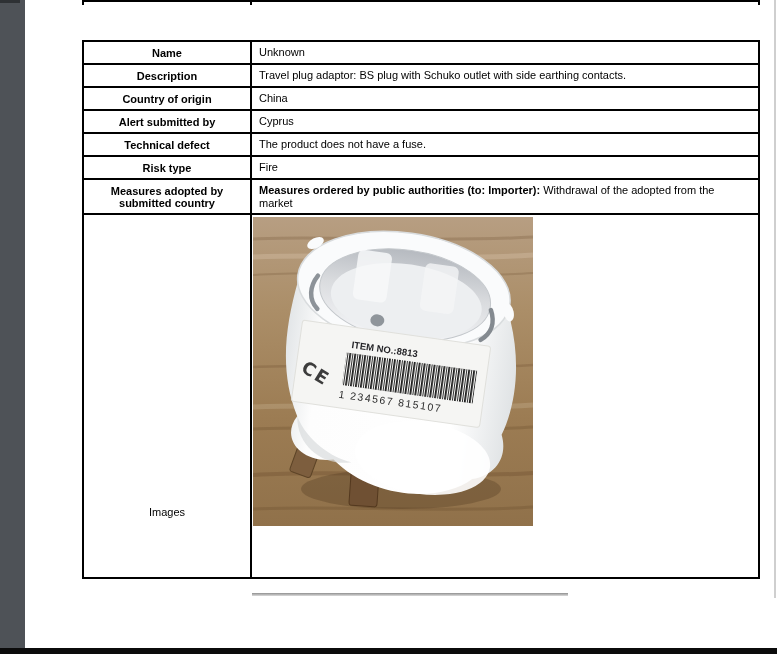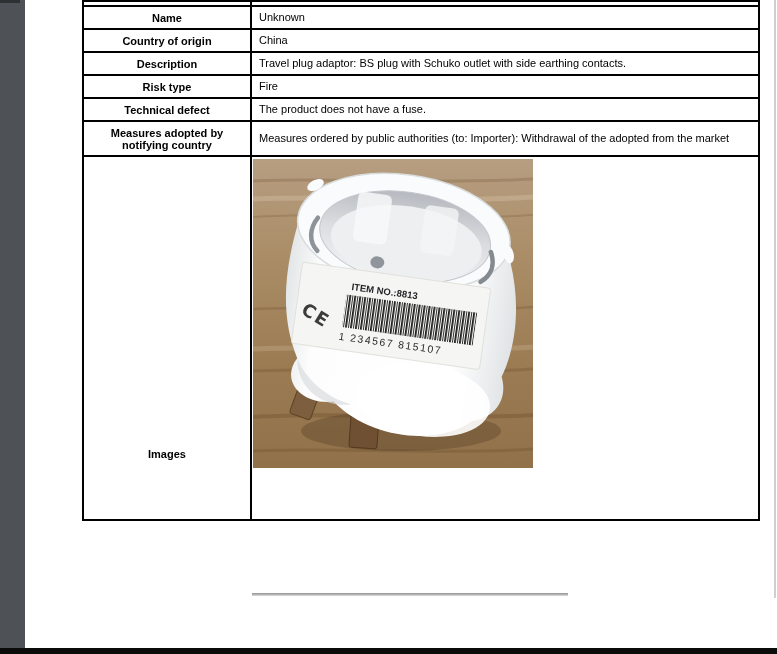--- a/index.html
+++ b/index.html
@@ -9,32 +9,32 @@
   .left-gutter-top{position:absolute;left:0;top:0;width:20px;height:3px;background:#2e3134;}
   .bottom-edge{position:absolute;left:0;top:648px;width:777px;height:6px;background:#0b0b0b;}
   .right-edge{position:absolute;left:774px;top:0;width:2px;height:598px;background:#cfcfcf;}
 
   
   .sliver-line{position:absolute;left:82px;top:0;width:678px;height:2px;background:#000;}
   .stub{position:absolute;top:0;width:2px;height:5px;background:#000;}
   .stub.s1{left:82px}.stub.s2{left:250px}.stub.s3{left:758px}
 
   .table-clip{position:absolute;left:82px;top:5px;width:680px;height:590px;overflow:hidden;}
-  table.alert{border-collapse:collapse;width:678px;table-layout:fixed;}
+  table.alert{border-collapse:collapse;width:678px;table-layout:fixed;margin-top:35px;}
   col.c-label{width:168px;}
   td{border:2px solid #000;font-size:11px;color:#000;line-height:12.5px;}
   td.lbl{font-weight:bold;text-align:center;vertical-align:middle;padding:1px 6px;line-height:12px;}
   td.val{text-align:left;vertical-align:middle;padding:1px 22px 1px 7px;}
   .r-s td{height:19px;}
   .r-risk td{height:30px;}
   .r-meas td{height:31px;}
   .r-img td{height:360px;vertical-align:top;}
-  td.val .b{font-weight:normal;}
+  td.val .b{font-weight:bold;}
   td.lbl-img{position:relative;}
-  .img-label{margin-top:290px;font-weight:bold;font-size:11px;text-align:center;}
+  .img-label{margin-top:290px;font-weight:normal;font-size:11px;text-align:center;}
   td.val-img{padding:2px 0 0 1px;}
   .photo{width:280px;height:309px;position:relative;overflow:hidden;}
   .photo-underline{position:absolute;left:252px;top:593px;width:316px;height:3px;
                    background:linear-gradient(#8f8f8f,#dcdcdc);}
 </style>
 </head>
 <body>
 
 <div class="screen">
   <div class="left-gutter"></div>
@@ -50,37 +50,41 @@
       <colgroup>
           <col class="c-label">
           <col>
         </colgroup>
       <tbody>
         <tr class="r-s">
           <td class="lbl">Name</td>
           <td class="val">Unknown</td>
         </tr>
         <tr class="r-s">
+          <td class="lbl">Description</td>
+          <td class="val">Travel plug adaptor: BS plug with Schuko outlet with side earthing contacts.</td>
+        </tr>
+        <tr class="r-s">
           <td class="lbl">Country of origin</td>
           <td class="val">China</td>
         </tr>
         <tr class="r-s">
-          <td class="lbl">Description</td>
-          <td class="val">Travel plug adaptor: BS plug with Schuko outlet with side earthing contacts.</td>
+          <td class="lbl">Alert submitted by</td>
+          <td class="val">Cyprus</td>
+        </tr>
+        <tr class="r-s">
+          <td class="lbl">Technical defect</td>
+          <td class="val">The product does not have a fuse.</td>
         </tr>
         <tr class="r-s">
           <td class="lbl">Risk type</td>
           <td class="val">Fire</td>
         </tr>
-        <tr class="r-s">
-          <td class="lbl">Technical defect</td>
-          <td class="val">The product does not have a fuse.</td>
-        </tr>
         <tr class="r-meas">
-          <td class="lbl">Measures adopted by notifying country</td>
+          <td class="lbl">Measures adopted by submitted country</td>
           <td class="val">
             <span class="b">Measures ordered by public authorities (to: Importer):</span>
             <span>Withdrawal of the adopted from the market</span>
           </td>
         </tr>
         <tr class="r-img">
           <td class="lbl lbl-img">
             <div class="img-label">Images</div>
           </td>
           <td class="val val-img">

